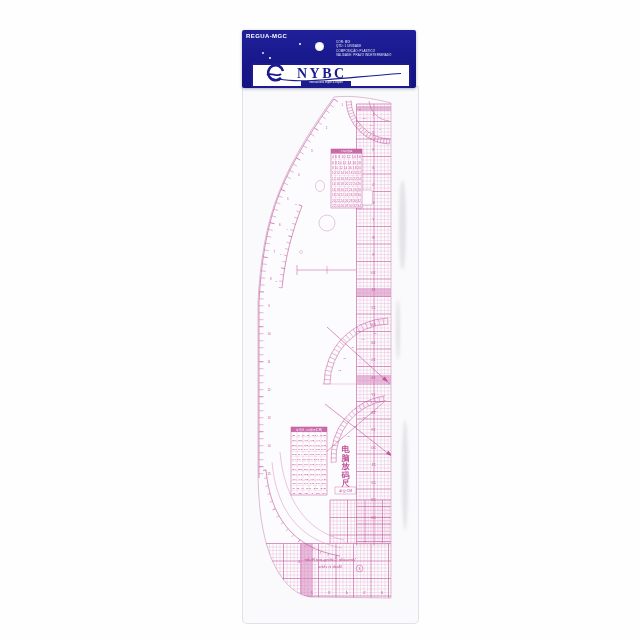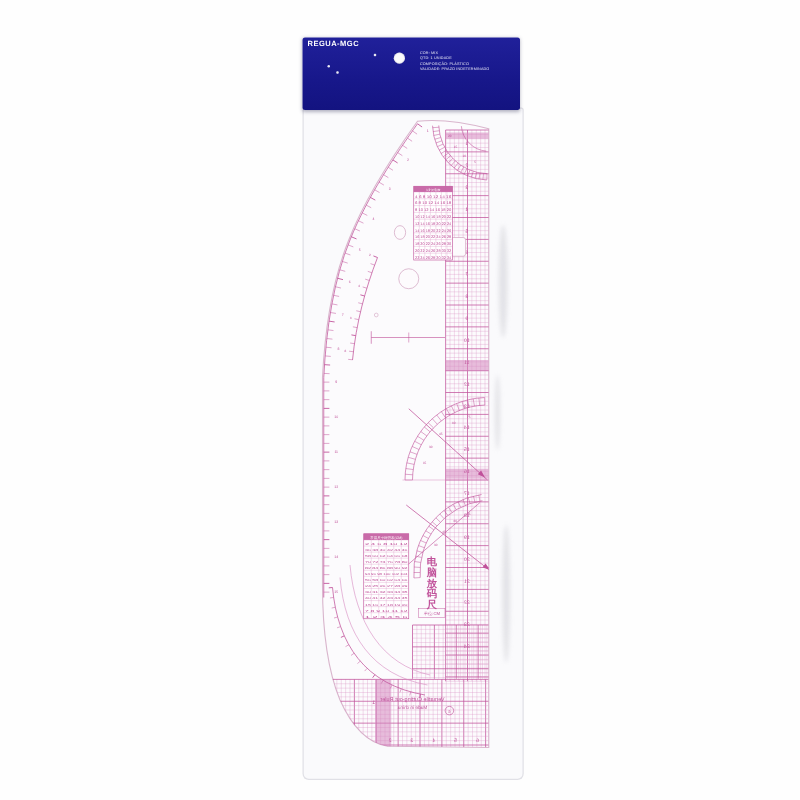--- a/index.html
+++ b/index.html
@@ -46,20 +46,29 @@
     <div class="info">
       <div>COR: MIX</div>
       <div>QTD: 1 UNIDADE</div>
       <div>COMPOSIÇÃO: PLÁSTICO</div>
       <div>VALIDADE: PRAZO INDETERMINADO</div>
     </div>
     <div class="hole"></div>
     <div class="speck" style="left:20px;top:22px;width:2px;height:2px;"></div>
     <div class="speck" style="left:27px;top:27px;width:1.5px;height:1.5px;"></div>
     <div class="speck" style="left:57px;top:13px;width:1.5px;height:1.5px;"></div>
+    <div class="label">
+      <svg width="156" height="21" viewBox="0 0 156 21" style="position:absolute;left:0;top:0;">
+        <path d="M28,13 A7.5,7.5 0 1 1 30,6" fill="none" stroke="#1c1c8e" stroke-width="2.6"></path>
+        <path d="M14,10 C18,6.5 24,13 28,9" fill="none" stroke="#1c1c8e" stroke-width="1.8"></path>
+        <path d="M26,14 C50,19 95,12 148,8.5" fill="none" stroke="#1c1c8e" stroke-width="1.1"></path>
+      </svg>
+      <span class="brand">NYBC</span>
+      <div class="tagbar">Internacional Import &amp; Export</div>
+    </div>
   </div>
 
   <svg id="rulersvg" class="rulersvg" width="640" height="640" viewBox="0 0 640 640">
     <defs>
       <clipPath id="rc">
           <path id="outlinepath" d="M334,97 C316,122 293,156 279,192 C266,224 260,262 258,302 L258,468
            C258,506 262,536 272,560 C280,578 292,594 310,597 L391,598 L391,103
            C372,98 352,95 334,97 Z"></path>
         </clipPath>
     </defs>

